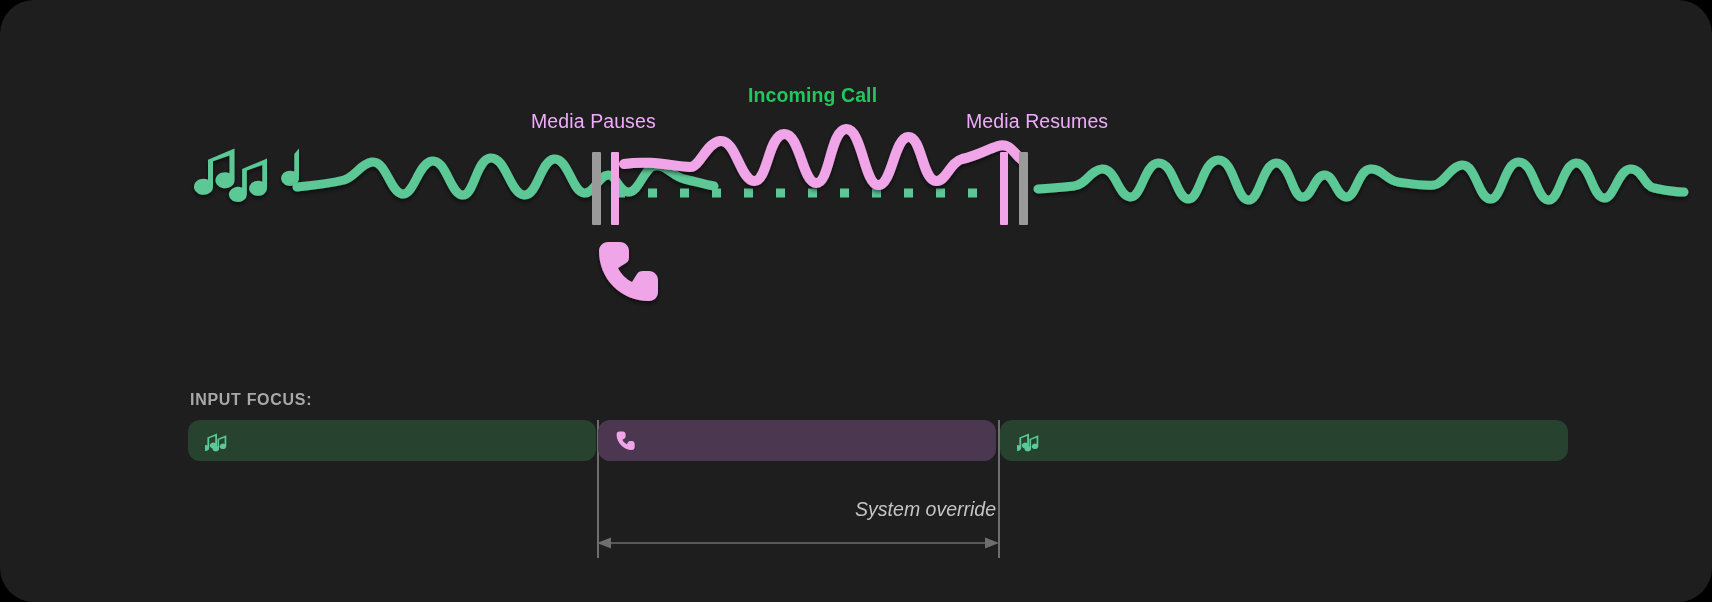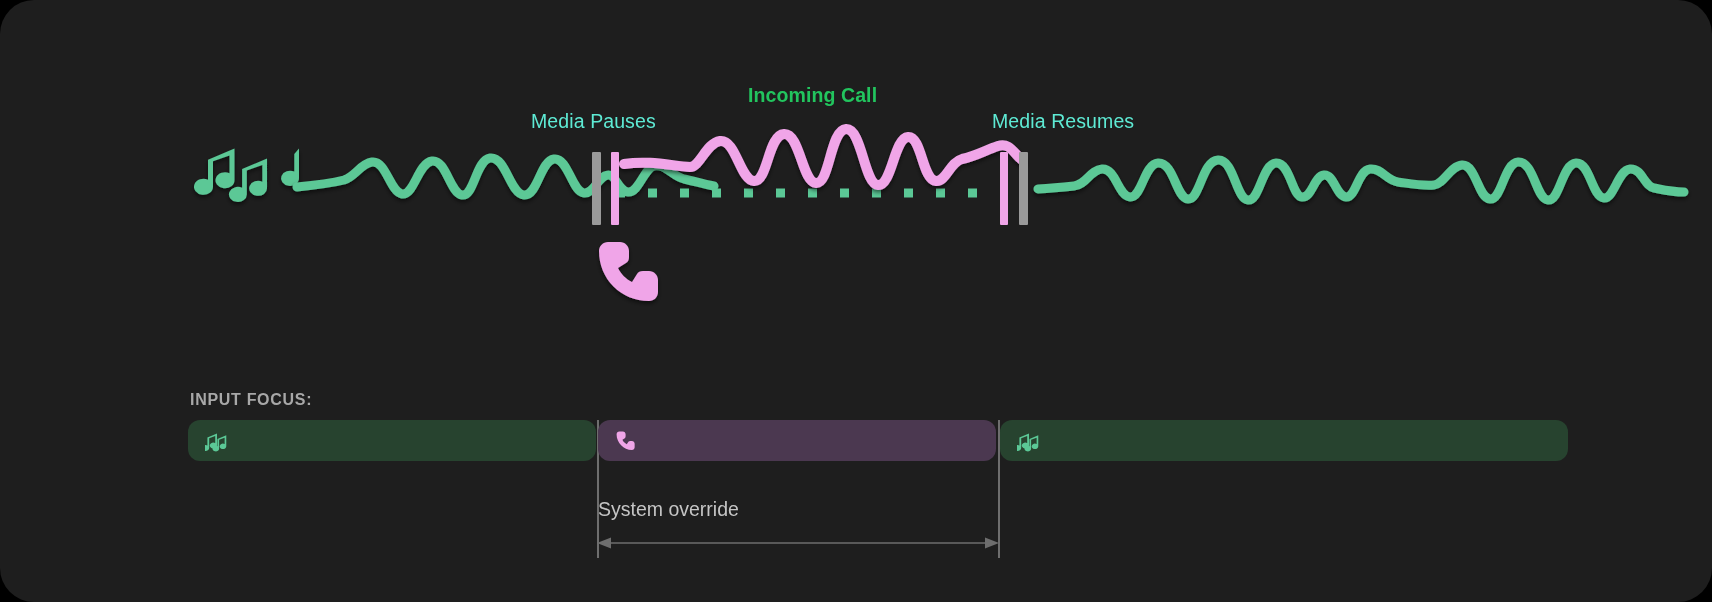--- a/index.html
+++ b/index.html
@@ -37,24 +37,24 @@
     position: absolute;
     left: 0;
     top: 0;
   }
 
   .tl-label {
     position: absolute;
     font-size: 19.5px;
     letter-spacing: 0.1px;
     white-space: nowrap;
-    color: #5eead4;
+    color: #f0abfc;
   }
   .tl-label.pause-label  { left: 531px; top: 110px; }
-  .tl-label.resume-label { left: 992px; top: 110px; }
+  .tl-label.resume-label { left: 966px; top: 110px; }
   .tl-label.call-label {
     left: 748px;
     top: 84px;
     color: #22c55e;
     font-weight: bold;
   }
 
   
   #focus-section {
     position: absolute;
@@ -100,23 +100,24 @@
     background: #6e6e6e;
   }
   #guide-left  { left: 597px; }
   #guide-right { left: 998px; }
 
   #override-label {
     position: absolute;
     left: 598px;
     top: 168px;
     width: 398px;
-    text-align: left;
+    text-align: right;
     font-size: 19.5px;
     color: #c5c5c5;
+    font-style: italic;
   }
 
   #override-arrow {
     position: absolute;
     left: 588px;
     top: 200px;
   }
 </style>
 </head>
 <body>

